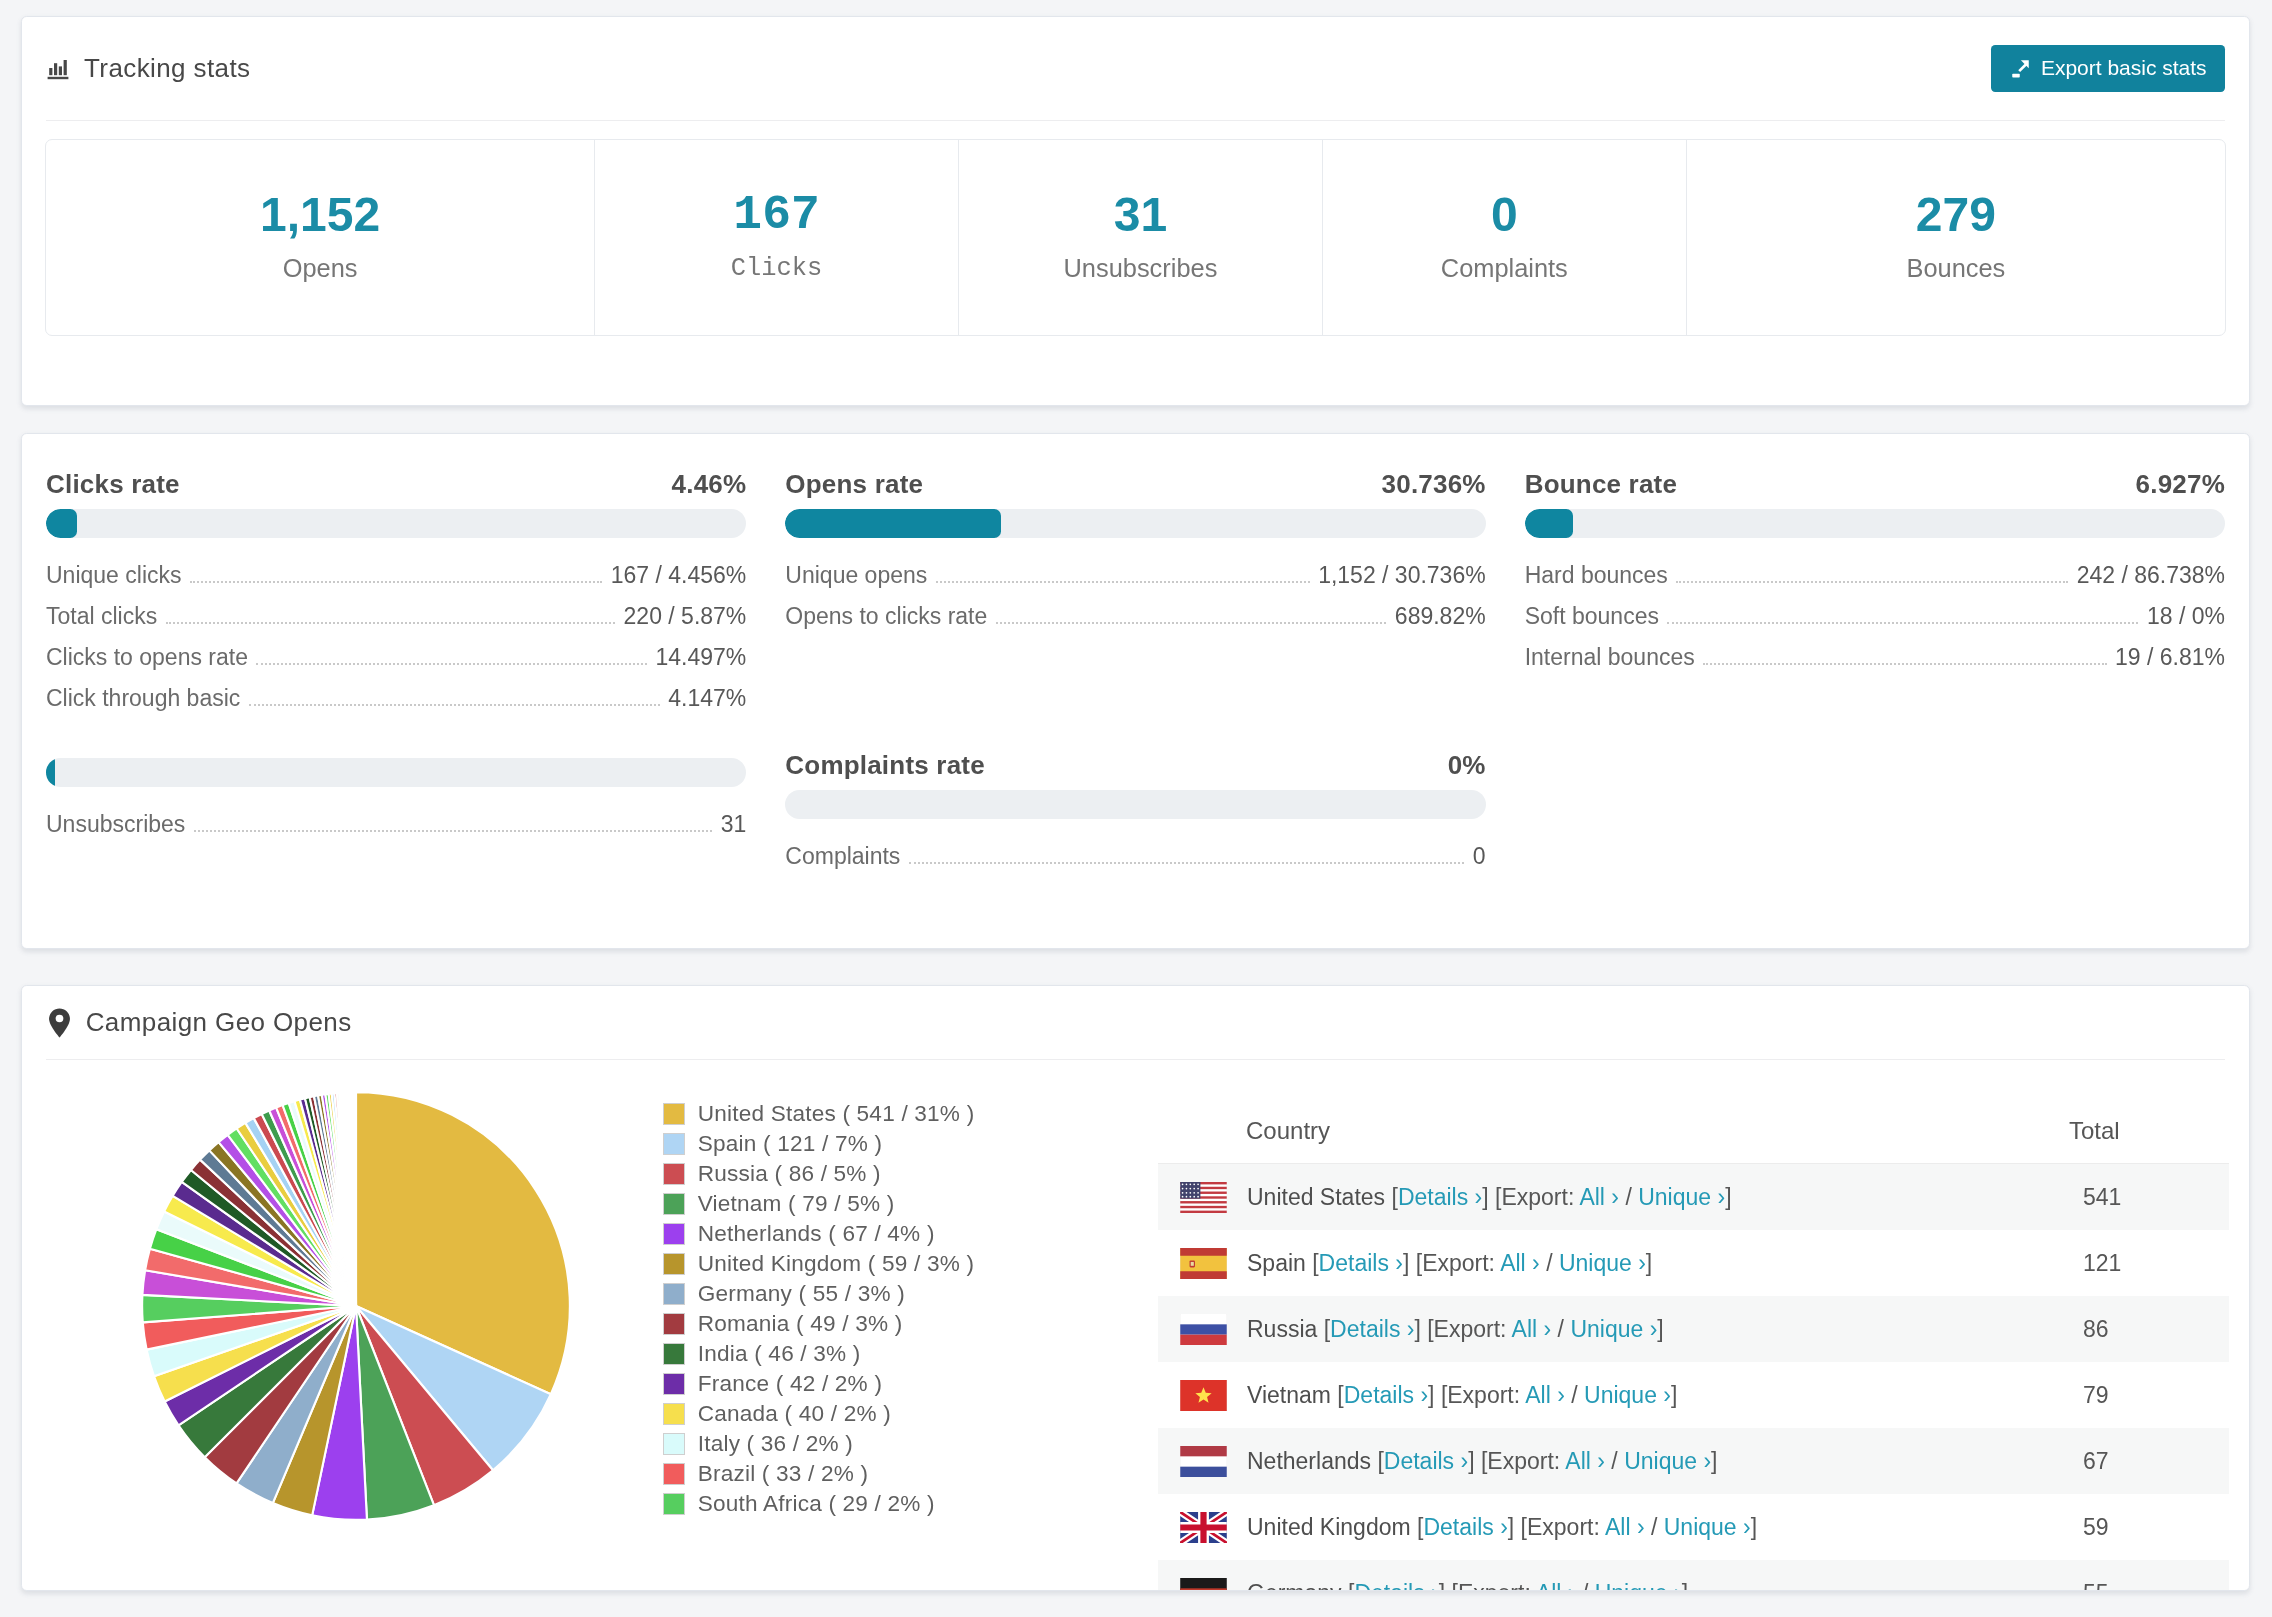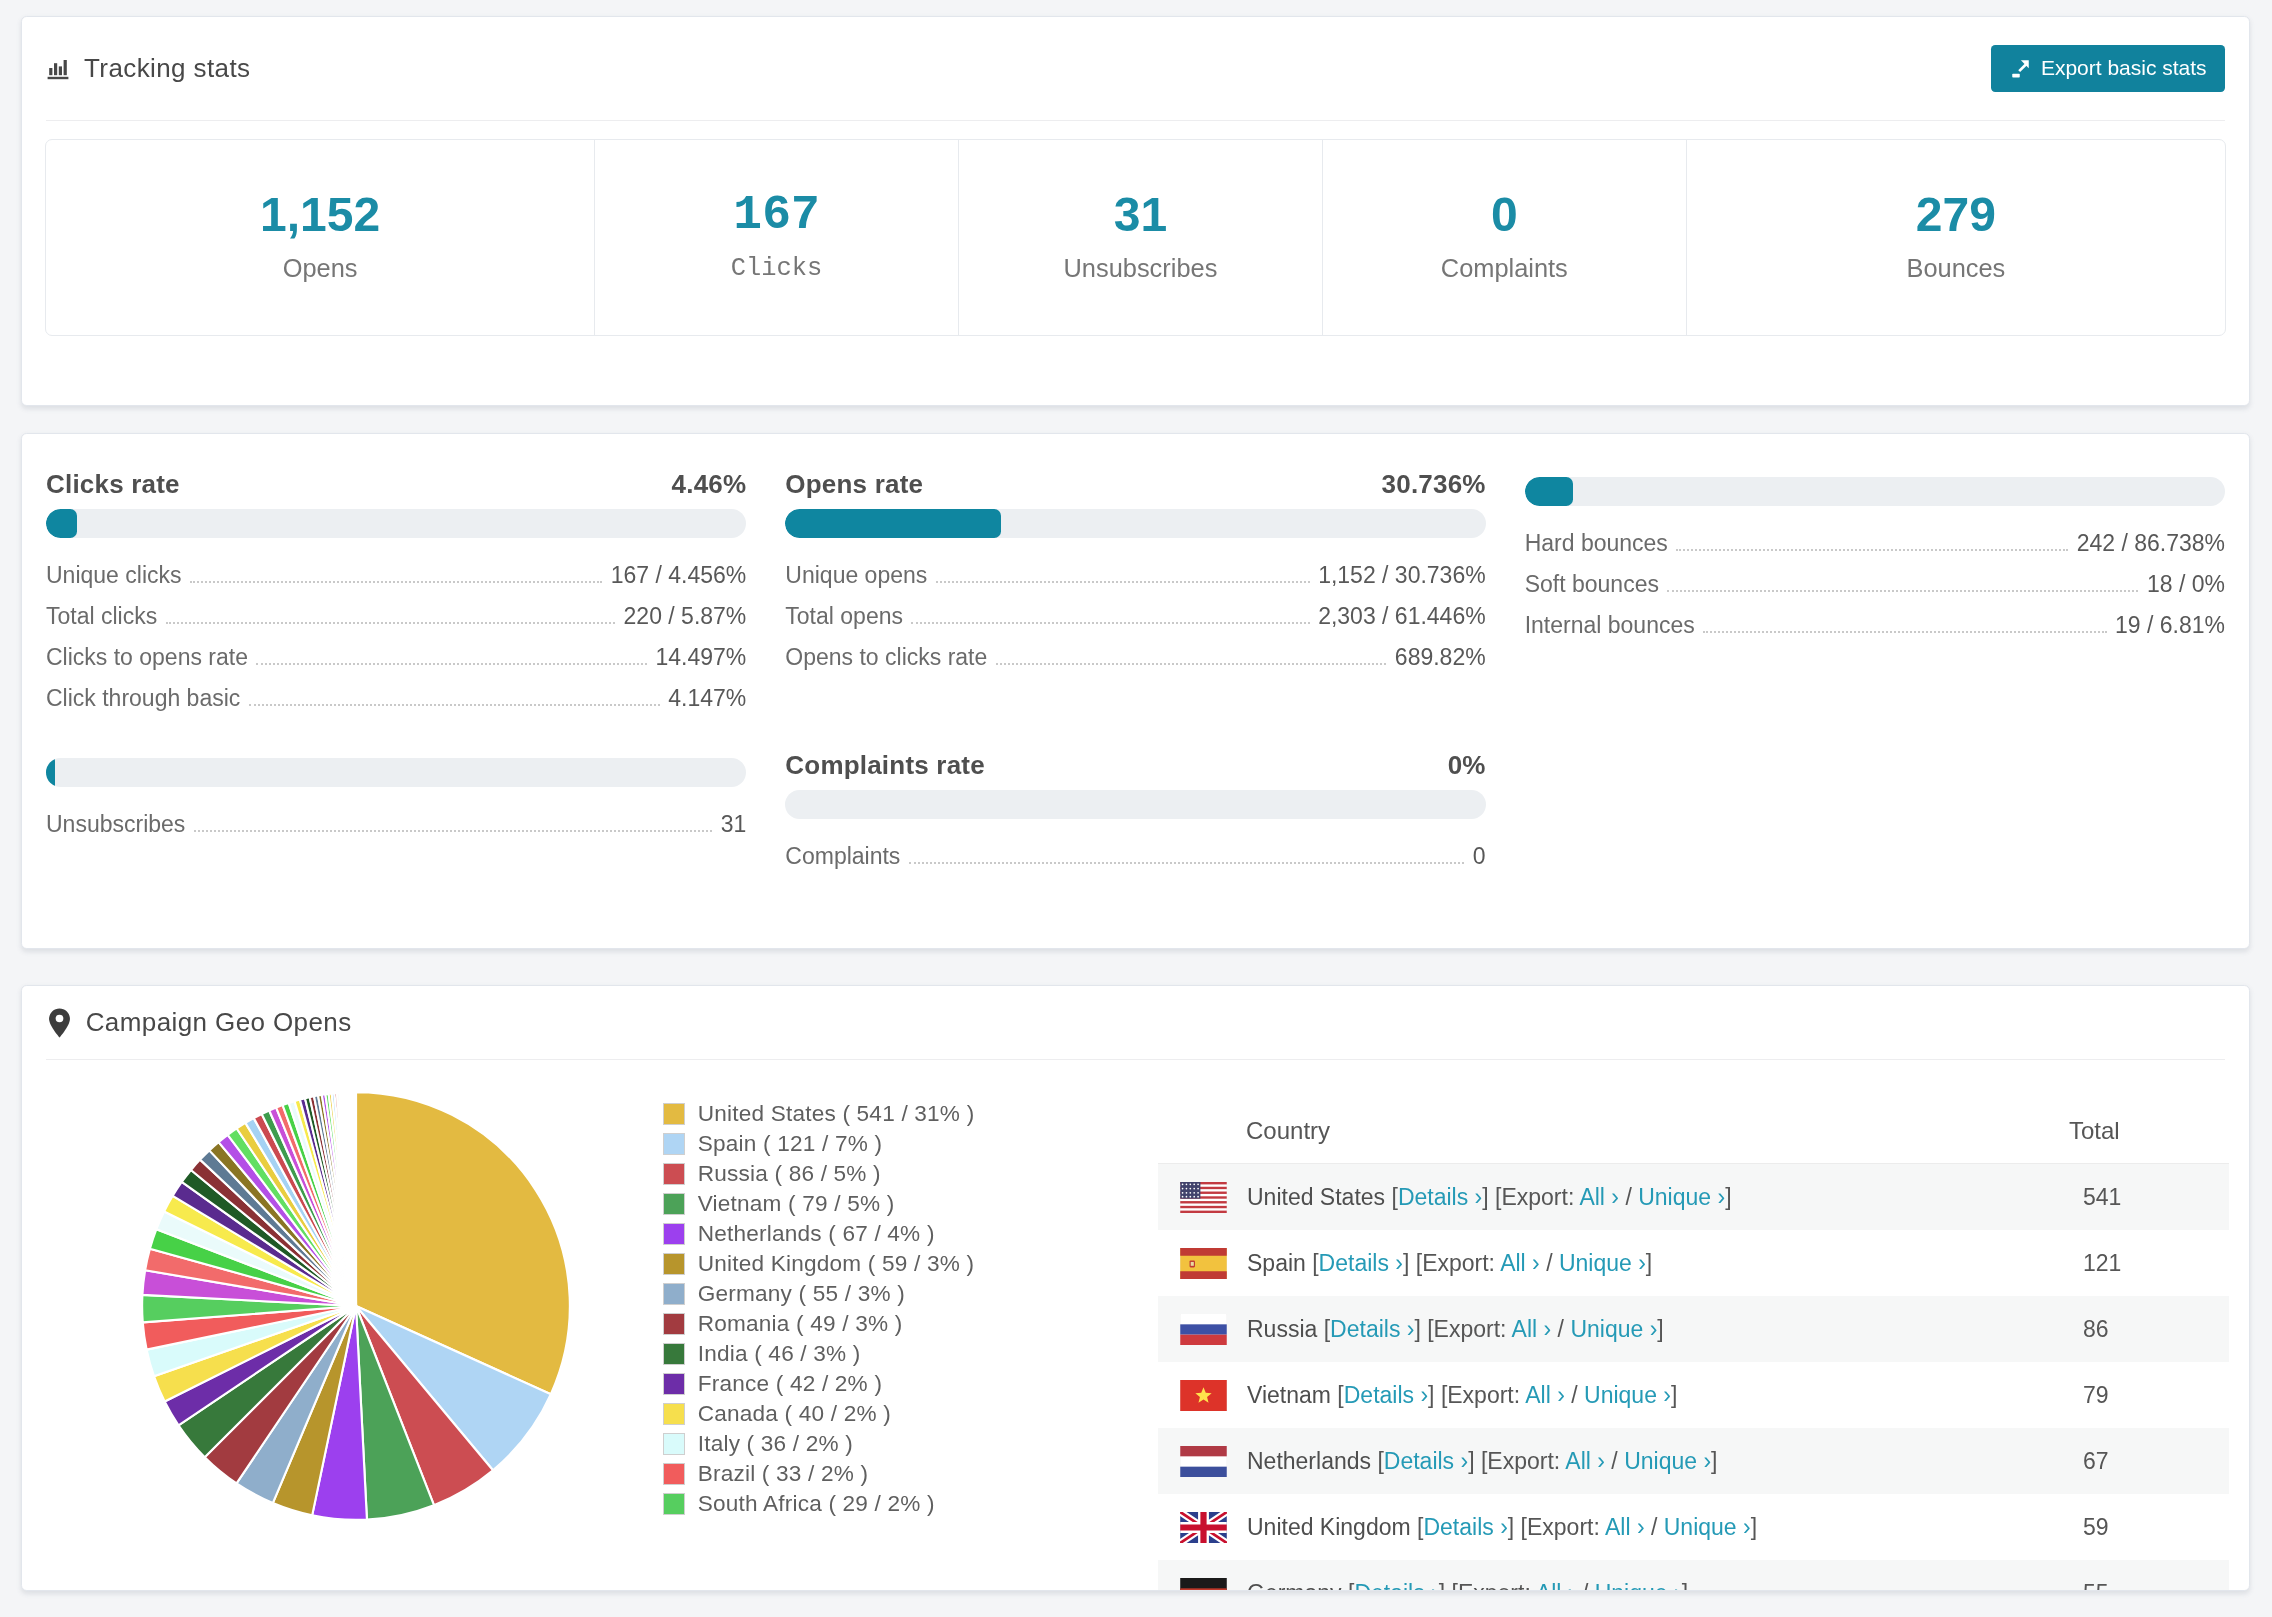--- a/index.html
+++ b/index.html
@@ -204,32 +204,31 @@
           <div class="track">
             <div class="fill" style="width: max(30.736%, 8.5px);"></div>
           </div>
           <div class="rrows">
             <div class="rrow">
               <span class="rlabel">Unique opens</span>
               <span class="leader"></span>
               <span class="rvalue">1,152 / 30.736%</span>
             </div>
             <div class="rrow">
-              <span class="rlabel">Total opens</span>
-              <span class="leader"></span>
-              <span class="rvalue">2,303 / 61.446%</span>
-            </div>
-            <div class="rrow">
               <span class="rlabel">Opens to clicks rate</span>
               <span class="leader"></span>
               <span class="rvalue">689.82%</span>
             </div>
           </div>
         </div>
         <div class="rate-block" style="grid-area: 1 / 3;">
+          <div class="rate-head">
+            <span class="rate-title">Bounce rate</span>
+            <span class="rate-value">6.927%</span>
+          </div>
           <div class="track">
             <div class="fill" style="width: max(6.927%, 8.5px);"></div>
           </div>
           <div class="rrows">
             <div class="rrow">
               <span class="rlabel">Hard bounces</span>
               <span class="leader"></span>
               <span class="rvalue">242 / 86.738%</span>
             </div>
             <div class="rrow">

